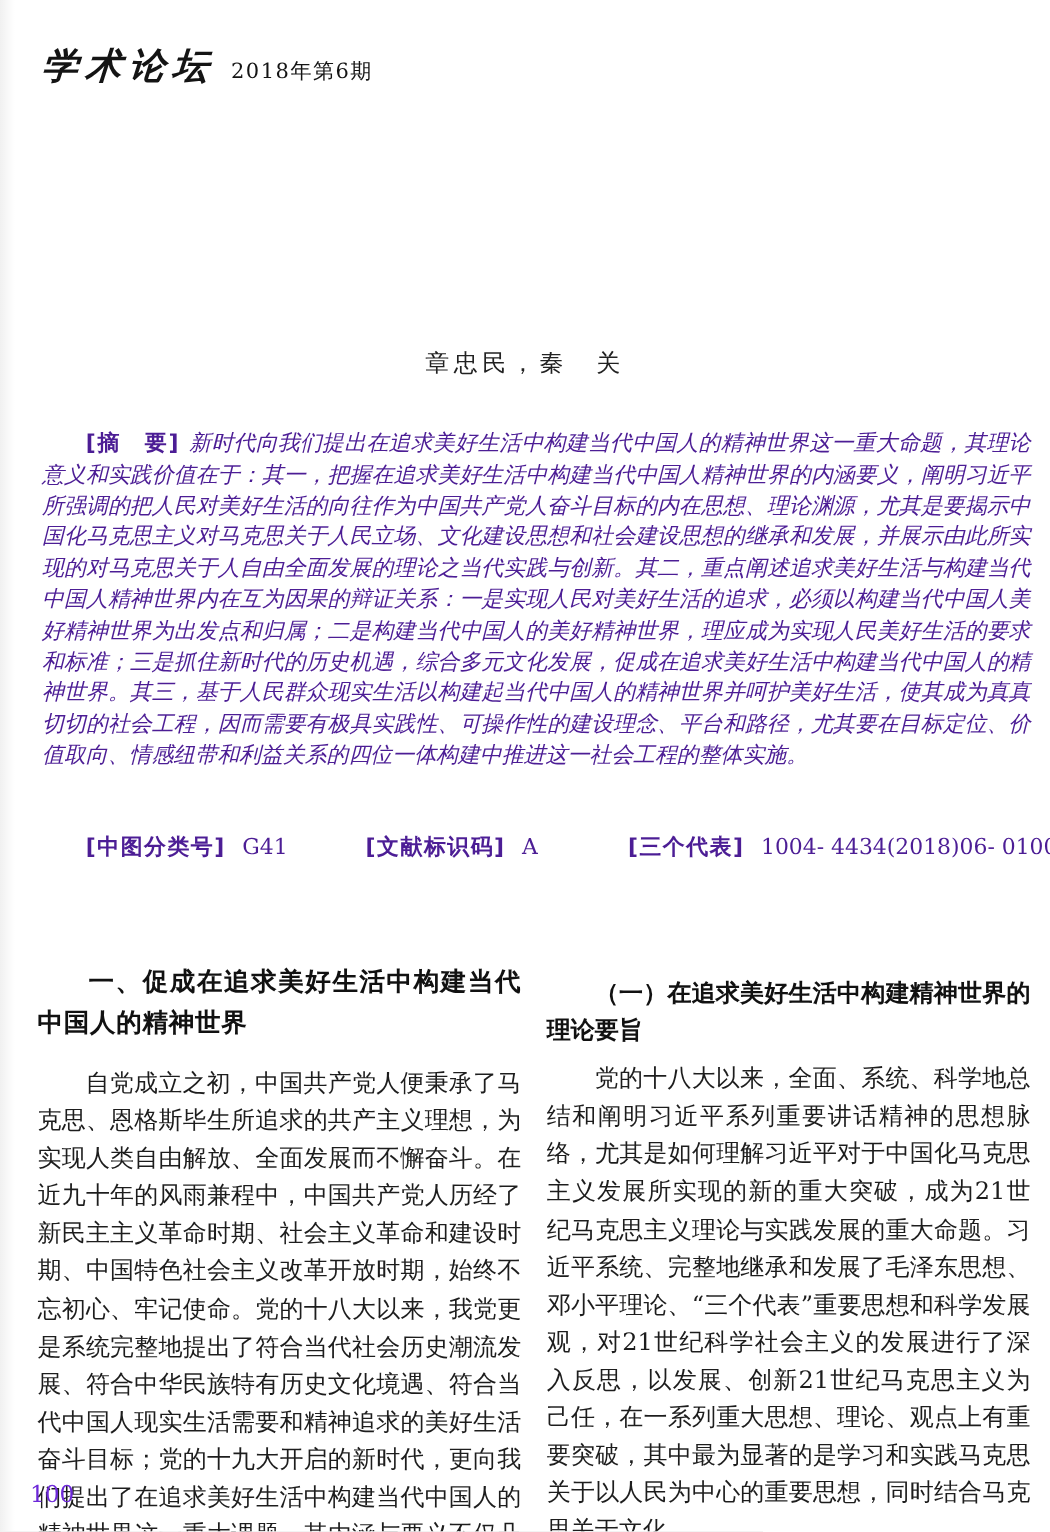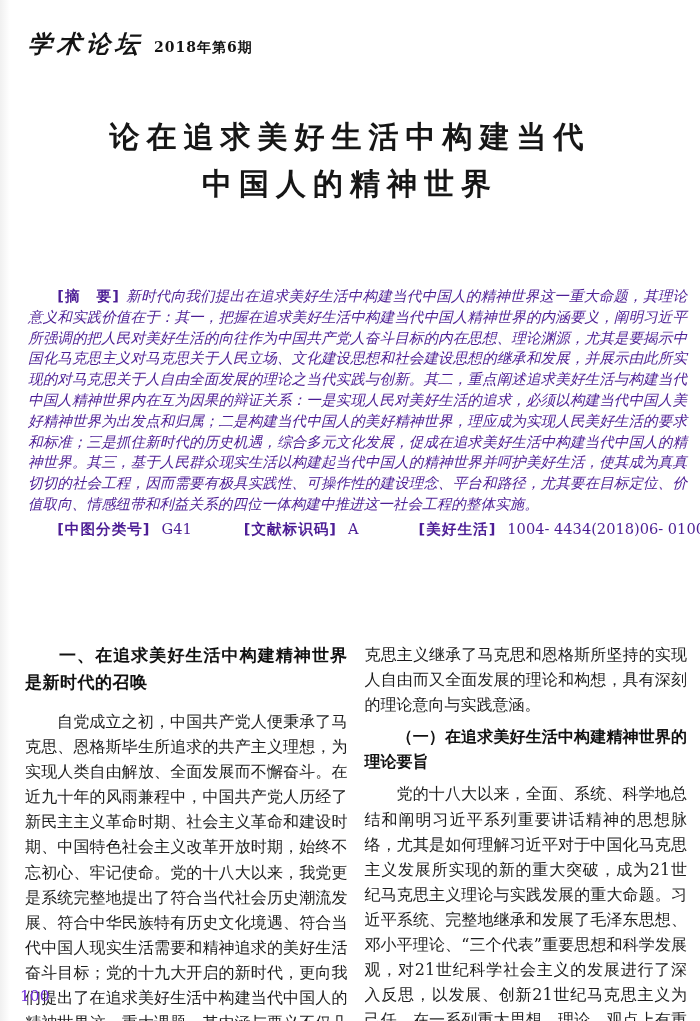--- a/index.html
+++ b/index.html
@@ -39,21 +39,21 @@
     font-family: "DejaVu Serif", "Liberation Serif", serif;
     font-style: italic;
     font-weight: 700;
     font-size: 24px;
     letter-spacing: 5px;
     color: #141414;
     transform: skewX(-4deg);
   }
   .journal-issue {
     font-family: "DejaVu Serif", "Liberation Serif", serif;
-    font-weight: 700;
+    font-weight: 400;
     font-size: 14px;
     letter-spacing: 1px;
     color: #141414;
   }
 
   
   .title-block {
     position: absolute;
     top: 113px;
     left: 0;
@@ -101,21 +101,21 @@
   }
   .fm-keywords { margin-top: 1px; }
   .fm-bio { margin-top: 1px; }
   .fm-meta {
     margin-top: 4px;
     display: flex;
     align-items: baseline;
     padding-left: 2em;
     text-indent: 0;
   }
-  .fm-meta .meta-group { white-space: nowrap; }
+  .fm-meta .meta-group { white-space: nowrap; margin-top: 36px; }
   .fm-meta .meta-group .meta-value { font-style: normal; margin-left: 5px; }
   .meta-gap-1 { margin-right: 52px; }
   .meta-gap-2 { margin-right: 60px; }
 
   
   .columns {
     position: absolute;
     top: 642px;
     left: 25px;
     right: 13px;
@@ -164,45 +164,41 @@
 </head>
 <body>
 
 <div class="page">
 
   <div class="journal-header">
     <span class="journal-logo">学术论坛</span>
     <span class="journal-issue">2018年第6期</span>
   </div>
 
-  <div class="title-block">
-    <div>论在追求美好生活中构建当代</div>
-    <div>中国人的精神世界</div>
-  </div>
-
+
+  <div class="authors">章忠民，秦　关</div>
 
   <div class="front-matter">
     <p class="fm-line"><span class="fm-label">[摘　要]</span><span class="fm-text">新时代向我们提出在追求美好生活中构建当代中国人的精神世界这一重大命题，其理论意义和实践价值在于：其一，把握在追求美好生活中构建当代中国人精神世界的内涵要义，阐明习近平所强调的把人民对美好生活的向往作为中国共产党人奋斗目标的内在思想、理论渊源，尤其是要揭示中国化马克思主义对马克思关于人民立场、文化建设思想和社会建设思想的继承和发展，并展示由此所实现的对马克思关于人自由全面发展的理论之当代实践与创新。其二，重点阐述追求美好生活与构建当代中国人精神世界内在互为因果的辩证关系：一是实现人民对美好生活的追求，必须以构建当代中国人美好精神世界为出发点和归属；二是构建当代中国人的美好精神世界，理应成为实现人民美好生活的要求和标准；三是抓住新时代的历史机遇，综合多元文化发展，促成在追求美好生活中构建当代中国人的精神世界。其三，基于人民群众现实生活以构建起当代中国人的精神世界并呵护美好生活，使其成为真真切切的社会工程，因而需要有极具实践性、可操作性的建设理念、平台和路径，尤其要在目标定位、价值取向、情感纽带和利益关系的四位一体构建中推进这一社会工程的整体实施。</span></p>
 
 
 
     <div class="fm-line fm-meta">
       <span class="meta-group meta-gap-1"><span class="fm-label">[中图分类号]</span><span class="meta-value">G41</span></span>
       <span class="meta-group meta-gap-2"><span class="fm-label">[文献标识码]</span><span class="meta-value">A</span></span>
-      <span class="meta-group"><span class="fm-label">[美好生活]</span><span class="meta-value">1004- 4434(2018)06- 0100 -09</span></span>
+      <span class="meta-group"><span class="fm-label">[三个代表]</span><span class="meta-value">1004- 4434(2018)06- 0100 -09</span></span>
     </div>
   </div>
 
   <div class="columns">
     <div class="col">
-      <h2 class="section-heading">一、在追求美好生活中构建精神世界是新时代的召唤</h2>
+      <h2 class="section-heading">一、促成在追求美好生活中构建当代中国人的精神世界</h2>
       <p class="body-para indent">自党成立之初，中国共产党人便秉承了马克思、恩格斯毕生所追求的共产主义理想，为实现人类自由解放、全面发展而不懈奋斗。在近九十年的风雨兼程中，中国共产党人历经了新民主主义革命时期、社会主义革命和建设时期、中国特色社会主义改革开放时期，始终不忘初心、牢记使命。党的十八大以来，我党更是系统完整地提出了符合当代社会历史潮流发展、符合中华民族特有历史文化境遇、符合当代中国人现实生活需要和精神追求的美好生活奋斗目标；党的十九大开启的新时代，更向我们提出了在追求美好生活中构建当代中国人的精神世界这一重大课题，其内涵与要义不仅凸显了马克思以人民为中心的核心思想，还体现了中国化马</p>
     </div>
     <div class="col">
-      <p class="body-para">克思主义继承了马克思和恩格斯所坚持的实现人自由而又全面发展的理论和构想，具有深刻的理论意向与实践意涵。</p>
       <h3 class="sub-heading">（一）在追求美好生活中构建精神世界的理论要旨</h3>
       <p class="body-para indent">党的十八大以来，全面、系统、科学地总结和阐明习近平系列重要讲话精神的思想脉络，尤其是如何理解习近平对于中国化马克思主义发展所实现的新的重大突破，成为21世纪马克思主义理论与实践发展的重大命题。习近平系统、完整地继承和发展了毛泽东思想、邓小平理论、“三个代表”重要思想和科学发展观，对21世纪科学社会主义的发展进行了深入反思，以发展、创新21世纪马克思主义为己任，在一系列重大思想、理论、观点上有重要突破，其中最为显著的是学习和实践马克思关于以人民为中心的重要思想，同时结合马克思关于文化</p>
     </div>
   </div>
 
   <div class="page-number">100</div>
 
 </div>
 
 </body></html>

